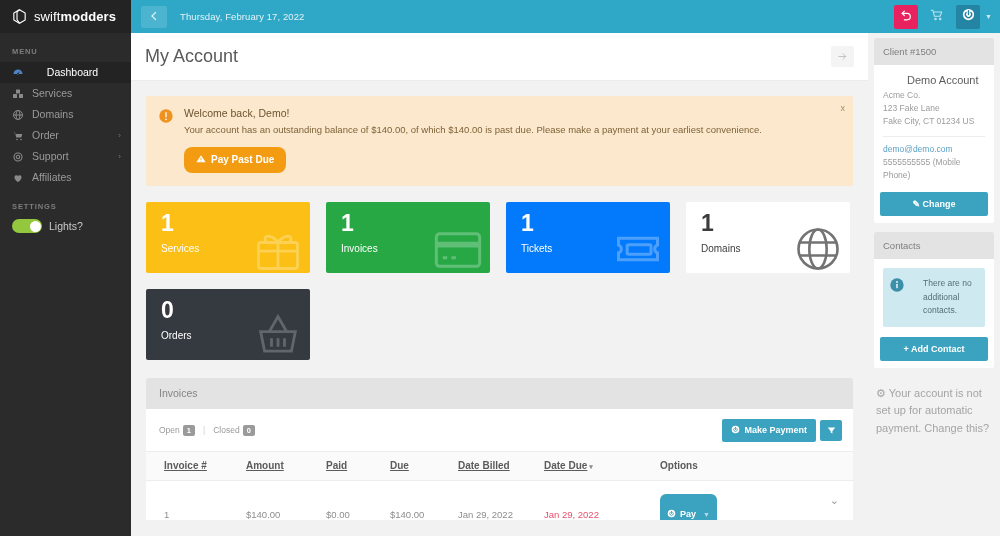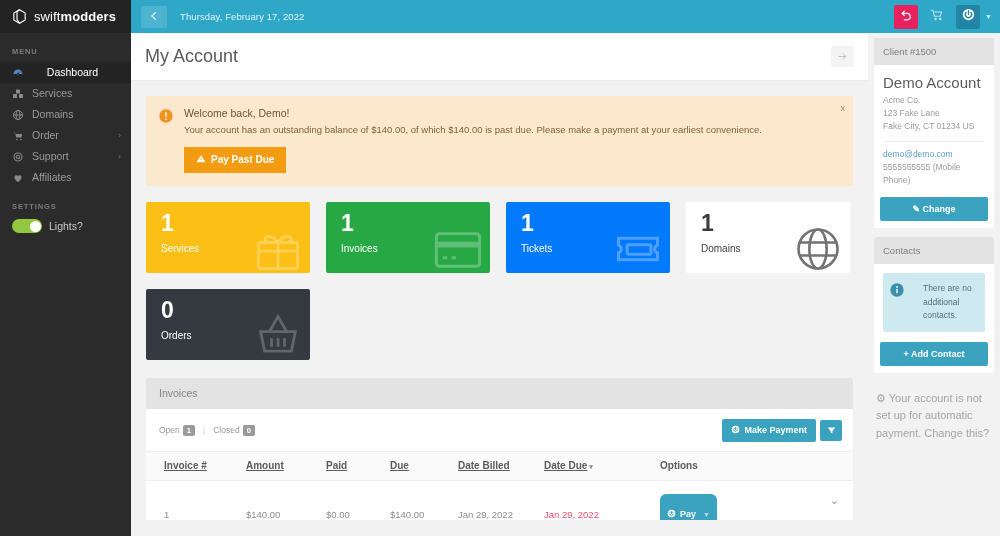--- a/index.html
+++ b/index.html
@@ -104,21 +104,21 @@
   .alert-ic { flex: 0 0 16px; margin-top: 1px; }
   .alert-body { margin-left: 10px; flex: 1; }
   .alert-title { font-size: 10.5px; color: #6d5430; margin-bottom: 4px; }
   .alert-text { font-size: 9.5px; color: #7d6338; line-height: 1.45; }
   .alert-close {
     position: absolute; right: 8px; top: 7px; font-size: 9px; color: #a5905f; cursor: pointer;
   }
   .btn-pay-past {
     margin-top: 10px; display: inline-flex; align-items: center; gap: 5px;
     background: #f39c12; color: #fff; font-size: 10px; font-weight: 700;
-    padding: 7px 12px; border-radius: 0; border: none; cursor: pointer;
+    padding: 7px 12px; border-radius: 8px; border: none; cursor: pointer;
   }
 
   
   .cards { display: flex; gap: 16px; margin-top: 16px; flex-wrap: wrap; }
   .card {
     width: 164px; height: 71px; border-radius: 2px;
     position: relative; overflow: hidden; cursor: pointer;
     padding: 10px 0 0 15px;
   }
   .card .num { font-size: 23px; font-weight: 700; line-height: 1; }
@@ -190,21 +190,21 @@
   .rsidebar {
     position: absolute; right: 0; top: 33px; width: 132px; bottom: 0;
     background: #f2f2f2; padding: 5px 6px 0 6px; overflow: hidden;
   }
   .rcard { background: #fff; border-radius: 2px; margin-bottom: 9px; }
   .rcard-head {
     background: #e3e3e3; height: 27px; display: flex; align-items: center;
     padding: 0 9px; font-size: 9.5px; color: #7f7f7f; border-radius: 2px 2px 0 0;
   }
   .rcard-body { padding: 9px 9px 10px 9px; }
-  .acct-name { font-size: 15px; color: #5d5d5d; margin-bottom: 3px; }
+  .acct-name { font-size: 11px; color: #5d5d5d; margin-bottom: 3px; margin-left: 24px; }
   .acct-line { font-size: 8.5px; color: #9b9b9b; line-height: 1.55; }
   .acct-div { border-top: 1px solid #ededed; margin: 7px 0 6px 0; }
   .acct-contact { font-size: 8.5px; color: #5a9fc4; line-height: 1.55; }
   .acct-contact.grey { color: #9b9b9b; }
   .btn-wide {
     display: block; width: 100%; background: #3ba3bf; color: #fff;
     font-size: 9px; font-weight: 700; padding: 7px 12px; border: none;
     border-radius: 2px; cursor: pointer; text-align: center;
   }
   .btn-wide-wrap { padding: 0 6px 0 6px; }

